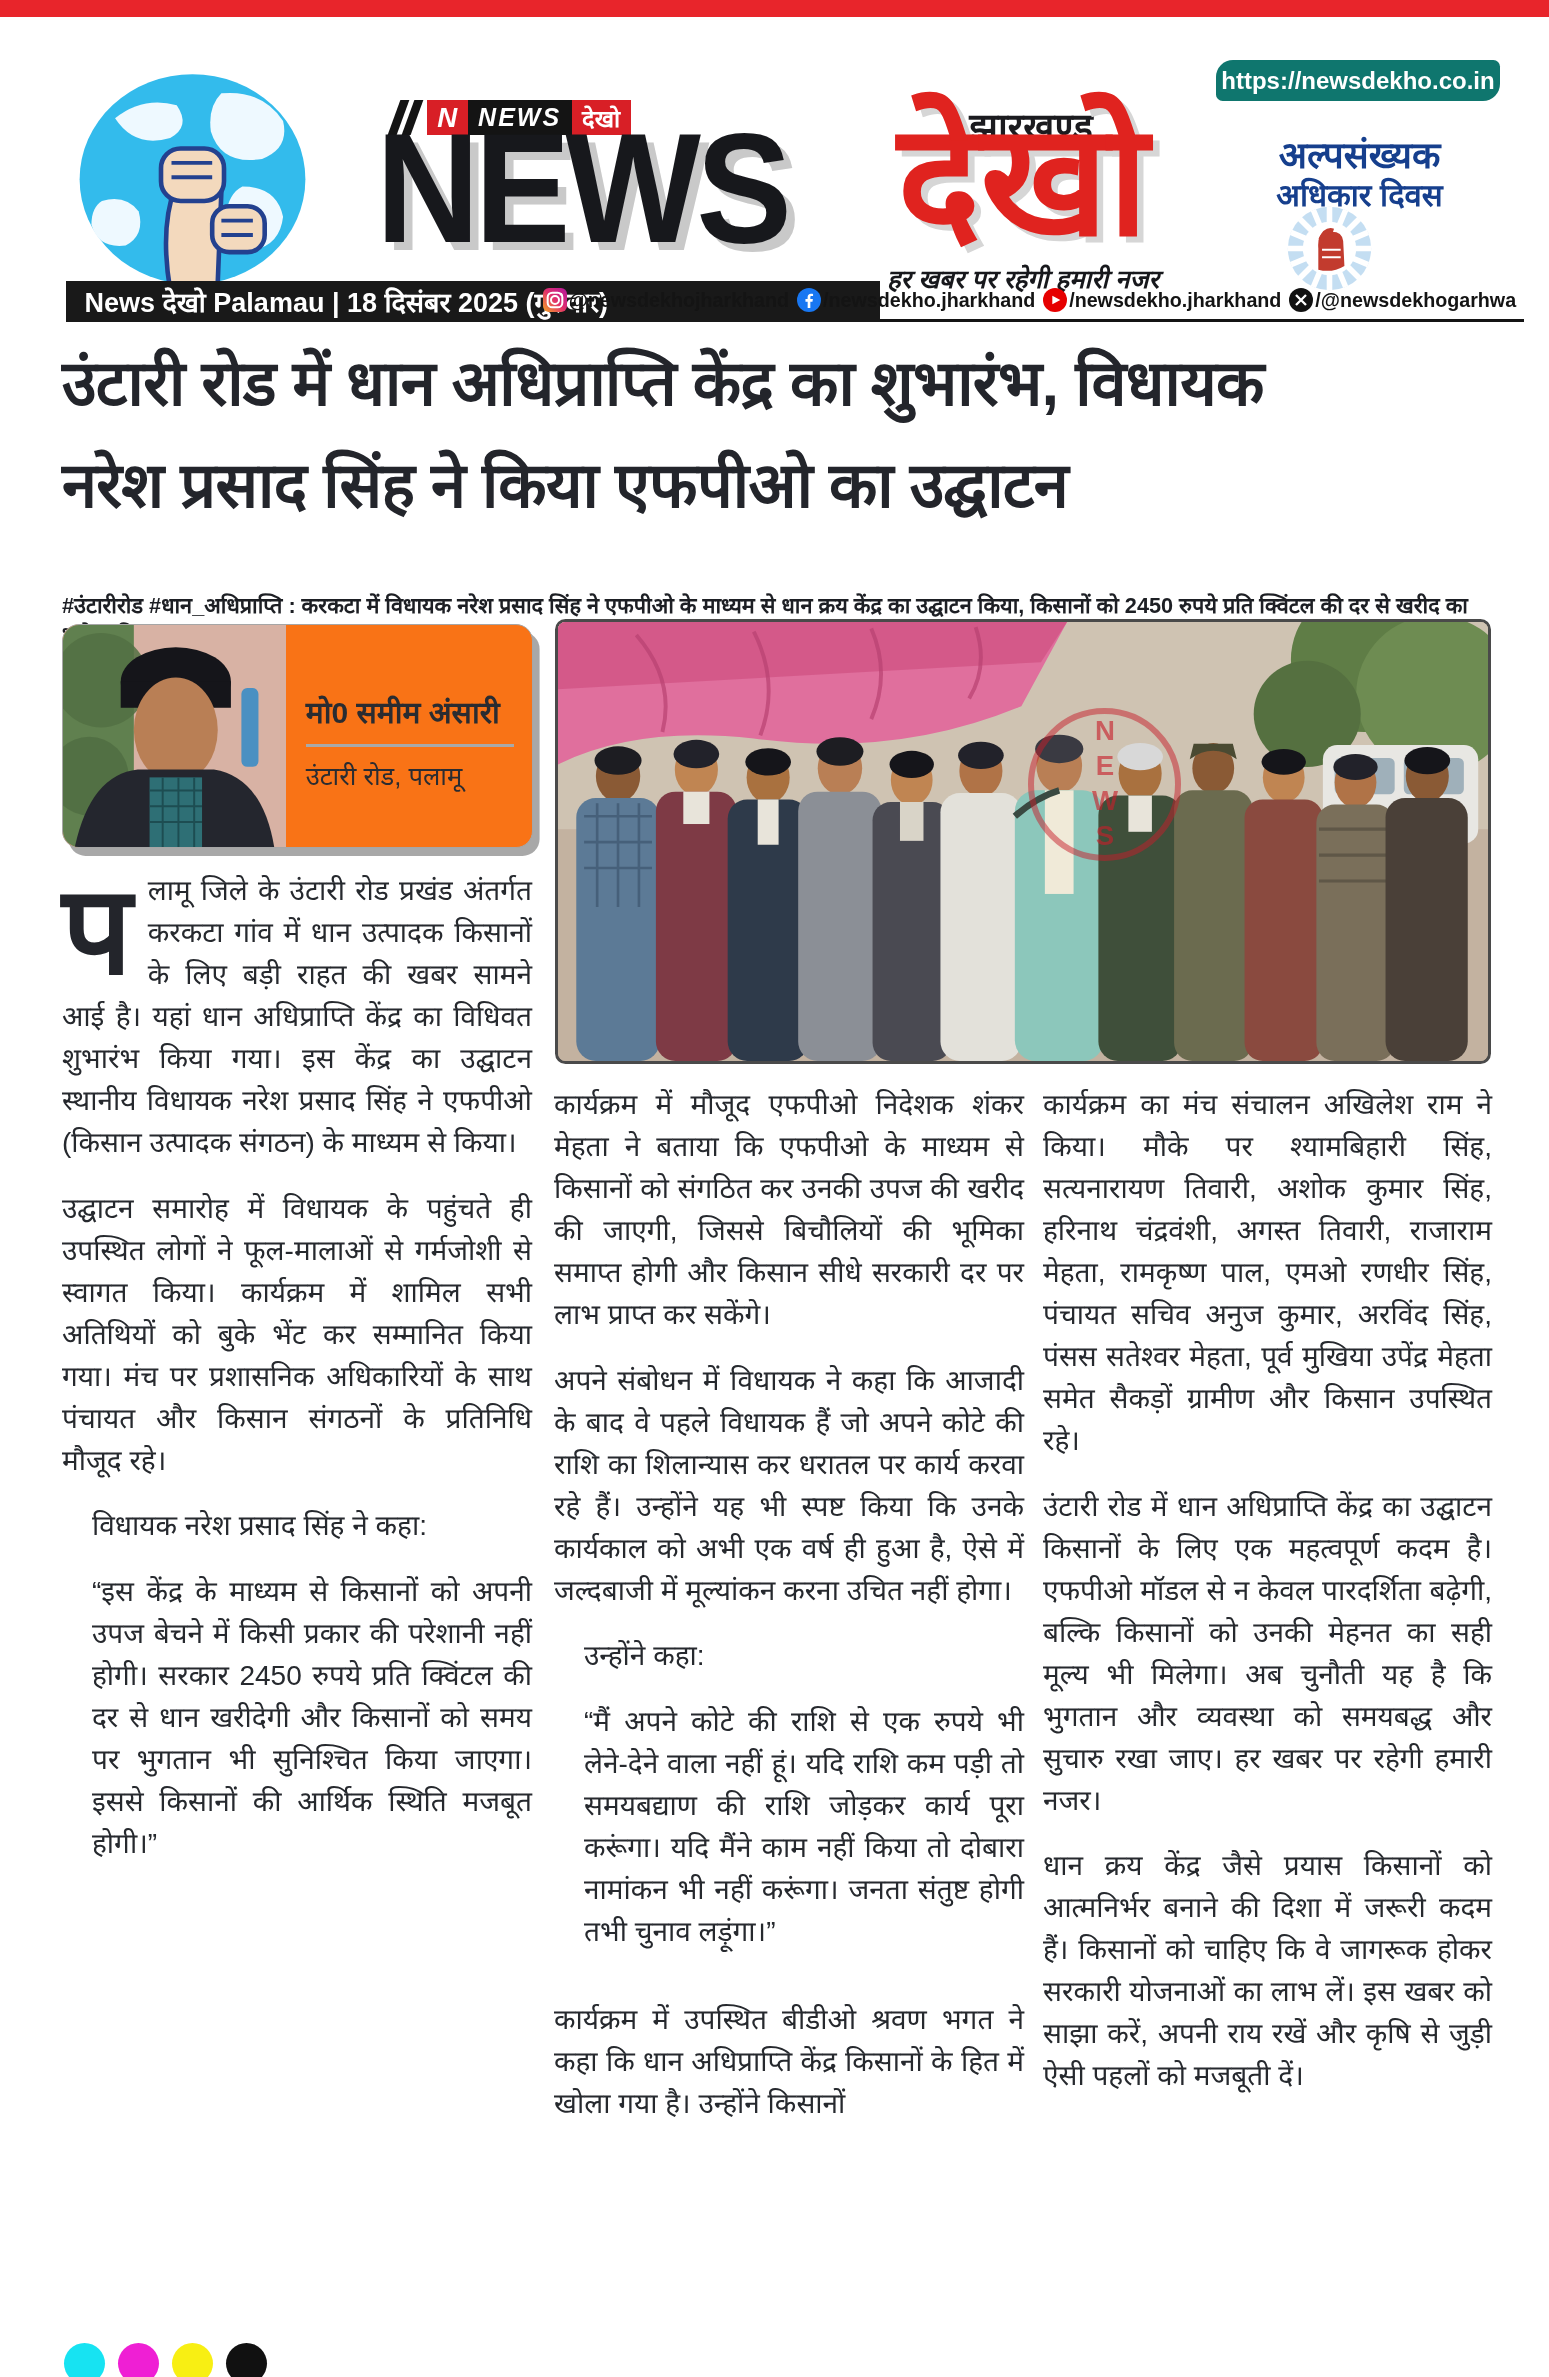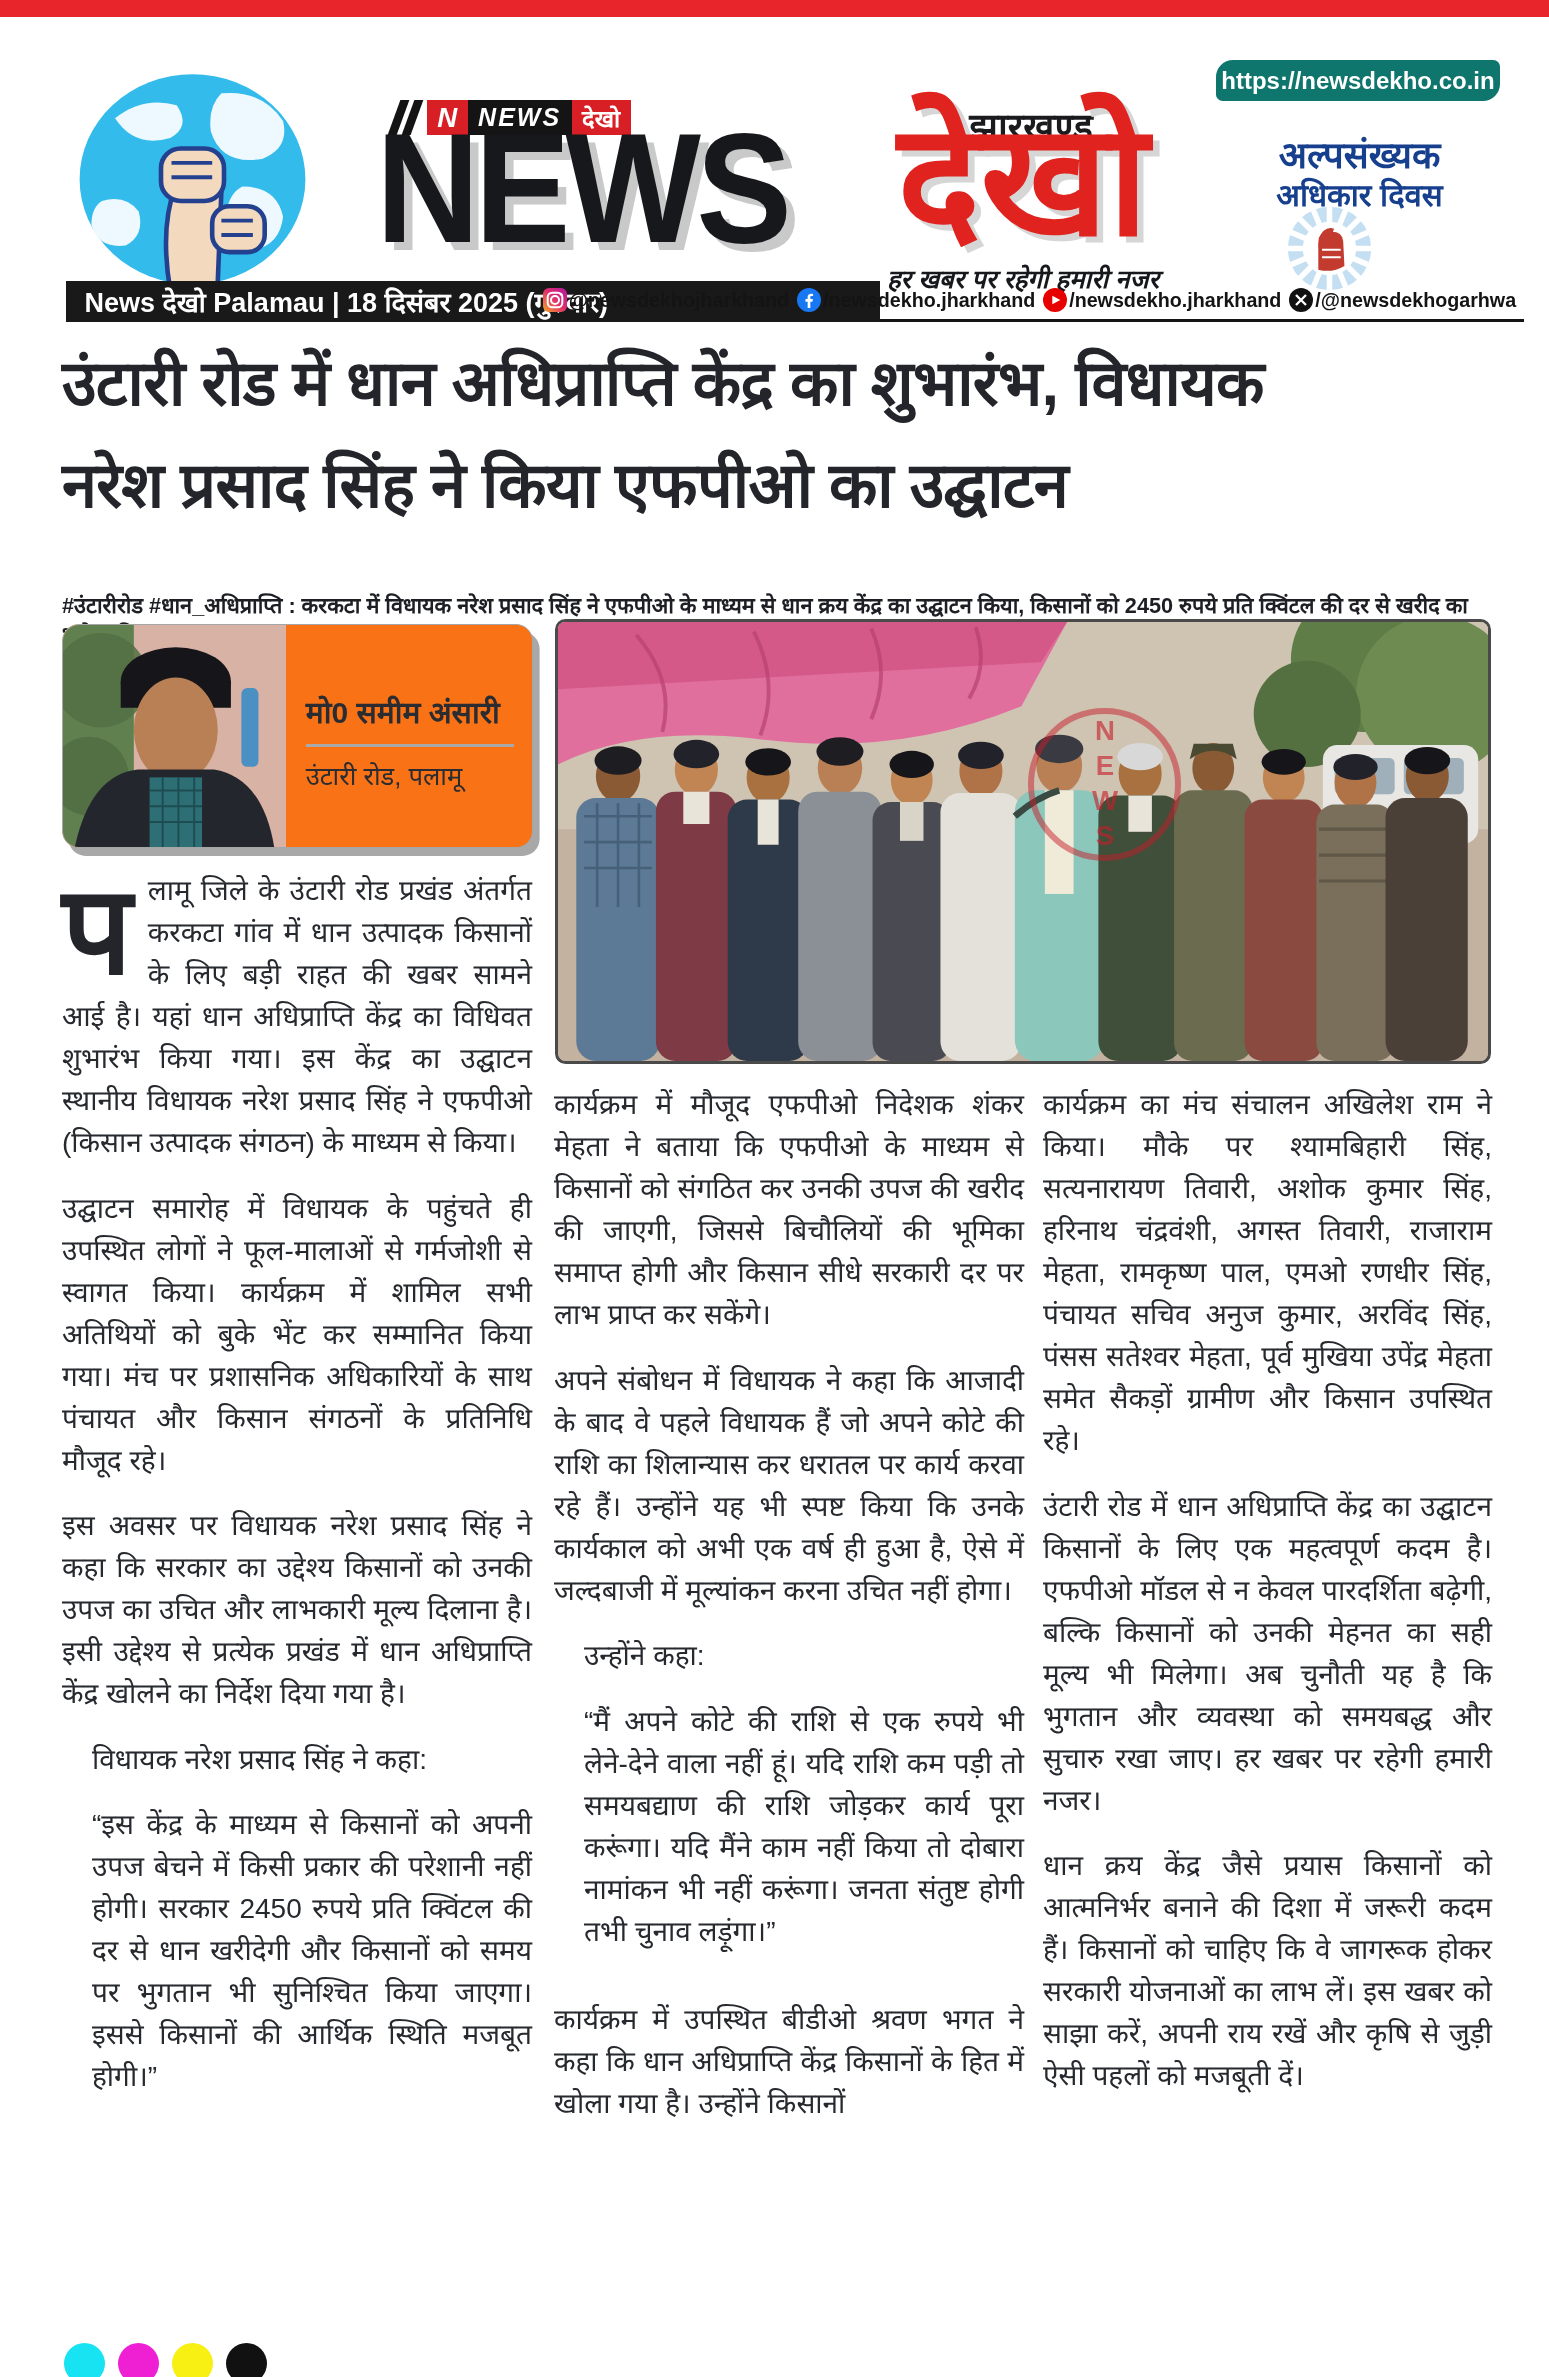--- a/index.html
+++ b/index.html
@@ -286,21 +286,20 @@
       </g>
     </svg>
   </div>
   <div class="watermark">
     <span>NEWS</span>
   </div>
 
   <div class="col col-1">
     <p><span class="dropcap">प</span><span>लामू जिले के उंटारी रोड प्रखंड अंतर्गत करकटा गांव में धान उत्पादक किसानों के लिए बड़ी राहत की खबर सामने आई है। यहां धान अधिप्राप्ति केंद्र का विधिवत शुभारंभ किया गया। इस केंद्र का उद्घाटन स्थानीय विधायक नरेश प्रसाद सिंह ने एफपीओ (किसान उत्पादक संगठन) के माध्यम से किया।</span></p>
     <p>उद्घाटन समारोह में विधायक के पहुंचते ही उपस्थित लोगों ने फूल-मालाओं से गर्मजोशी से स्वागत किया। कार्यक्रम में शामिल सभी अतिथियों को बुके भेंट कर सम्मानित किया गया। मंच पर प्रशासनिक अधिकारियों के साथ पंचायत और किसान संगठनों के प्रतिनिधि मौजूद रहे।</p>
-    <p>इस अवसर पर विधायक नरेश प्रसाद सिंह ने कहा कि सरकार का उद्देश्य किसानों को उनकी उपज का उचित और लाभकारी मूल्य दिलाना है। इसी उद्देश्य से प्रत्येक प्रखंड में धान अधिप्राप्ति केंद्र खोलने का निर्देश दिया गया है।</p>
     <p class="quote-intro">विधायक नरेश प्रसाद सिंह ने कहा:</p>
     <p class="quote">“इस केंद्र के माध्यम से किसानों को अपनी उपज बेचने में किसी प्रकार की परेशानी नहीं होगी। सरकार 2450 रुपये प्रति क्विंटल की दर से धान खरीदेगी और किसानों को समय पर भुगतान भी सुनिश्चित किया जाएगा। इससे किसानों की आर्थिक स्थिति मजबूत होगी।”</p>
   </div>
 
   <div class="col col-2">
     <p>कार्यक्रम में मौजूद एफपीओ निदेशक शंकर मेहता ने बताया कि एफपीओ के माध्यम से किसानों को संगठित कर उनकी उपज की खरीद की जाएगी, जिससे बिचौलियों की भूमिका समाप्त होगी और किसान सीधे सरकारी दर पर लाभ प्राप्त कर सकेंगे।</p>
     <p>अपने संबोधन में विधायक ने कहा कि आजादी के बाद वे पहले विधायक हैं जो अपने कोटे की राशि का शिलान्यास कर धरातल पर कार्य करवा रहे हैं। उन्होंने यह भी स्पष्ट किया कि उनके कार्यकाल को अभी एक वर्ष ही हुआ है, ऐसे में जल्दबाजी में मूल्यांकन करना उचित नहीं होगा।</p>
     <p class="quote-intro">उन्होंने कहा:</p>
     <p class="quote">“मैं अपने कोटे की राशि से एक रुपये भी लेने-देने वाला नहीं हूं। यदि राशि कम पड़ी तो समयबद्याण की राशि जोड़कर कार्य पूरा करूंगा। यदि मैंने काम नहीं किया तो दोबारा नामांकन भी नहीं करूंगा। जनता संतुष्ट होगी तभी चुनाव लड़ूंगा।”</p>
     <p style="margin-top:46px">कार्यक्रम में उपस्थित बीडीओ श्रवण भगत ने कहा कि धान अधिप्राप्ति केंद्र किसानों के हित में खोला गया है। उन्होंने किसानों</p>

